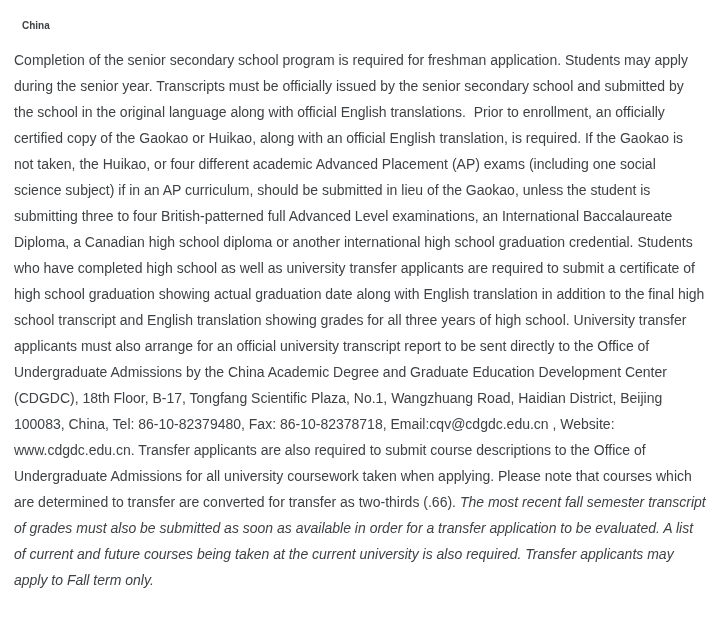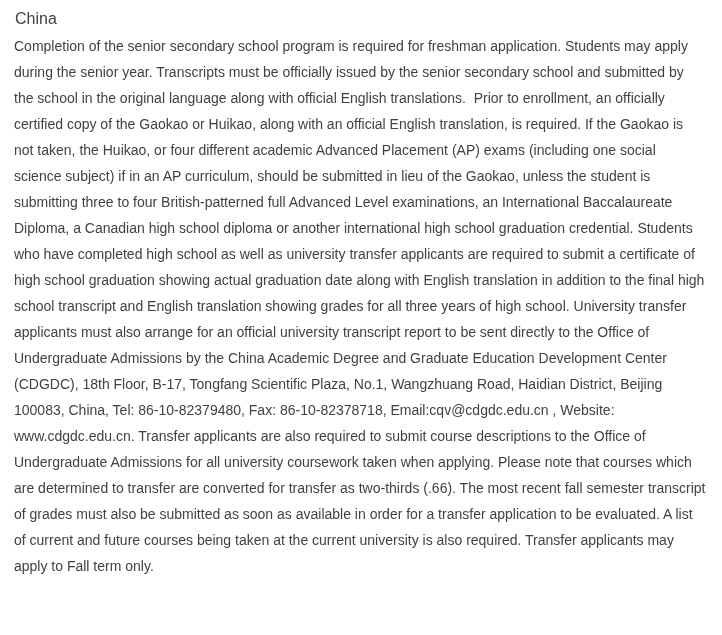--- a/index.html
+++ b/index.html
@@ -16,31 +16,32 @@
     box-sizing: border-box;
     width: 722px;
     padding: 5px 16px 0 14px;
     font-family: "Liberation Sans", "DejaVu Sans", sans-serif;
     font-size: 14px;
     line-height: 26px;
     color: #3f4245;
     -webkit-font-smoothing: antialiased;
   }
   .doc-heading {
-    font-weight: normal;
-    margin: 1px;
-    font-size: 16px;
+    font-weight: bold;
+    margin: 8px;
+    font-size: 10px;
     line-height: 26px;
     white-space: pre-wrap;
   }
   .doc-paragraph {
     margin: 0;
     white-space: pre-wrap; 
   }
   .italic-note {
+    font-style: italic;
   }
 </style>
 </head>
 <body>
 
 <div class="doc">
   <h3 class="doc-heading">China</h3>
   <p class="doc-paragraph"><span>Completion of the senior secondary school program is required for freshman application. Students may apply during the senior year. Transcripts must be officially issued by the senior secondary school and submitted by the school in the original language along with official English translations.  Prior to enrollment, an officially certified copy of the Gaokao or Huikao, along with an official English translation, is required. If the Gaokao is not taken, the Huikao, or four different academic Advanced Placement (AP) exams (including one social science subject) if in an AP curriculum, should be submitted in lieu of the Gaokao, unless the student is submitting three to four British-patterned full Advanced Level examinations, an International Baccalaureate Diploma, a Canadian high school diploma or another international high school graduation credential. Students who have completed high school as well as university transfer applicants are required to submit a certificate of high school graduation showing actual graduation date along with English translation in addition to the final high school transcript and English translation showing grades for all three years of high school. University transfer applicants must also arrange for an official university transcript report to be sent directly to the Office of Undergraduate Admissions by the China Academic Degree and Graduate Education Development Center (CDGDC), 18th Floor, B-17, Tongfang Scientific Plaza, No.1, Wangzhuang Road, Haidian District, Beijing 100083, China, Tel: 86-10-82379480, Fax: 86-10-82378718, Email:cqv@cdgdc.edu.cn , Website: www.cdgdc.edu.cn. Transfer applicants are also required to submit course descriptions to the Office of Undergraduate Admissions for all university coursework taken when applying. Please note that courses which are determined to transfer are converted for transfer as two-thirds (.66). </span><span class="italic-note">The most recent fall semester transcript of grades must also be submitted as soon as available in order for a transfer application to be evaluated. A list of current and future courses being taken at the current university is also required. Transfer applicants may apply to Fall term only.</span></p>
 </div>
 

